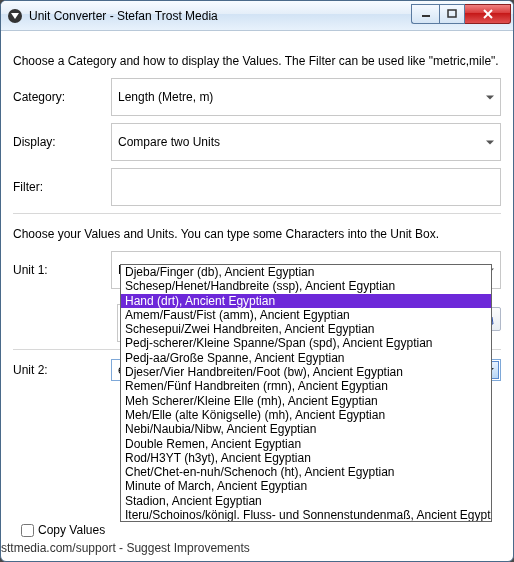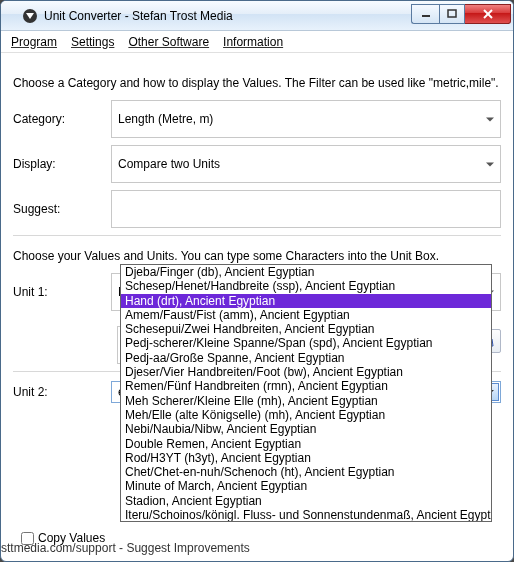--- a/index.html
+++ b/index.html
@@ -20,21 +20,21 @@
     overflow: hidden;
     box-shadow: 0 0 10px rgba(0,0,0,0.5);
     position: relative;
   }
   .titlebar {
     height: 30px;
     background: linear-gradient(to bottom, #f7fbff 0%, #e4eef9 45%, #d2e3f5 46%, #e8f2fc 100%);
     border-bottom: 1px solid #b8c8d8;
     display: flex;
     align-items: center;
-    padding: 0 2px 0 21px;
+    padding: 0 2px 0 6px;
   }
   .app-icon {
     width: 16px; height: 16px;
     margin-right: 6px;
     display: inline-flex;
     align-items: center;
     justify-content: center;
   }
   .app-icon svg { width: 16px; height: 16px; }
   .title-text { flex: 1; color: #000; font-size: 12px; }
@@ -176,21 +176,21 @@
     overflow:hidden;
     color:#000;
   }
   .dropdown-list .opt.sel {
     background: #6d28d9;
     color: #fff;
   }
   .copy-row {
     position:absolute;
     left: 20px;
-    bottom: 16px;
+    bottom: 24px;
     display:flex;
     align-items:center;
     gap:4px;
   }
   .copy-row input[type=checkbox]{ width:13px;height:13px;}
   .footer {
     position:absolute;
     bottom:6px;
     left:0; right:0;
     text-align:left;
@@ -224,45 +224,39 @@
         </div>
       <div class="win-btn close">
           <svg width="12" height="10">
             <line x1="2" y1="1" x2="10" y2="9" stroke="#fff" stroke-width="2"></line>
             <line x1="10" y1="1" x2="2" y2="9" stroke="#fff" stroke-width="2"></line>
           </svg>
         </div>
     </div>
   </div>
 
-  <div class="menubar">
-    <span>Program</span>
-    <span>Settings</span>
-    <span>Other Software</span>
-    <span>Information</span>
-  </div>
 
   <div class="content">
 
     <div class="instr">Choose a Category and how to display the Values. The Filter can be used like "metric,mile".</div>
 
     <div class="row">
       <div class="lbl">Category:</div>
       <div class="combo">
           <span>Length (Metre, m)</span>
         </div>
     </div>
     <div class="row">
       <div class="lbl">Display:</div>
       <div class="combo">
           <span>Compare two Units</span>
         </div>
     </div>
     <div class="row">
-      <div class="lbl">Suggest:</div>
+      <div class="lbl">Filter:</div>
       <div class="txt">
           <span></span>
         </div>
     </div>
 
     <div class="sep"></div>
 
     <div class="instr">Choose your Values and Units. You can type some Characters into the Unit Box.</div>
 
     <div class="row">

